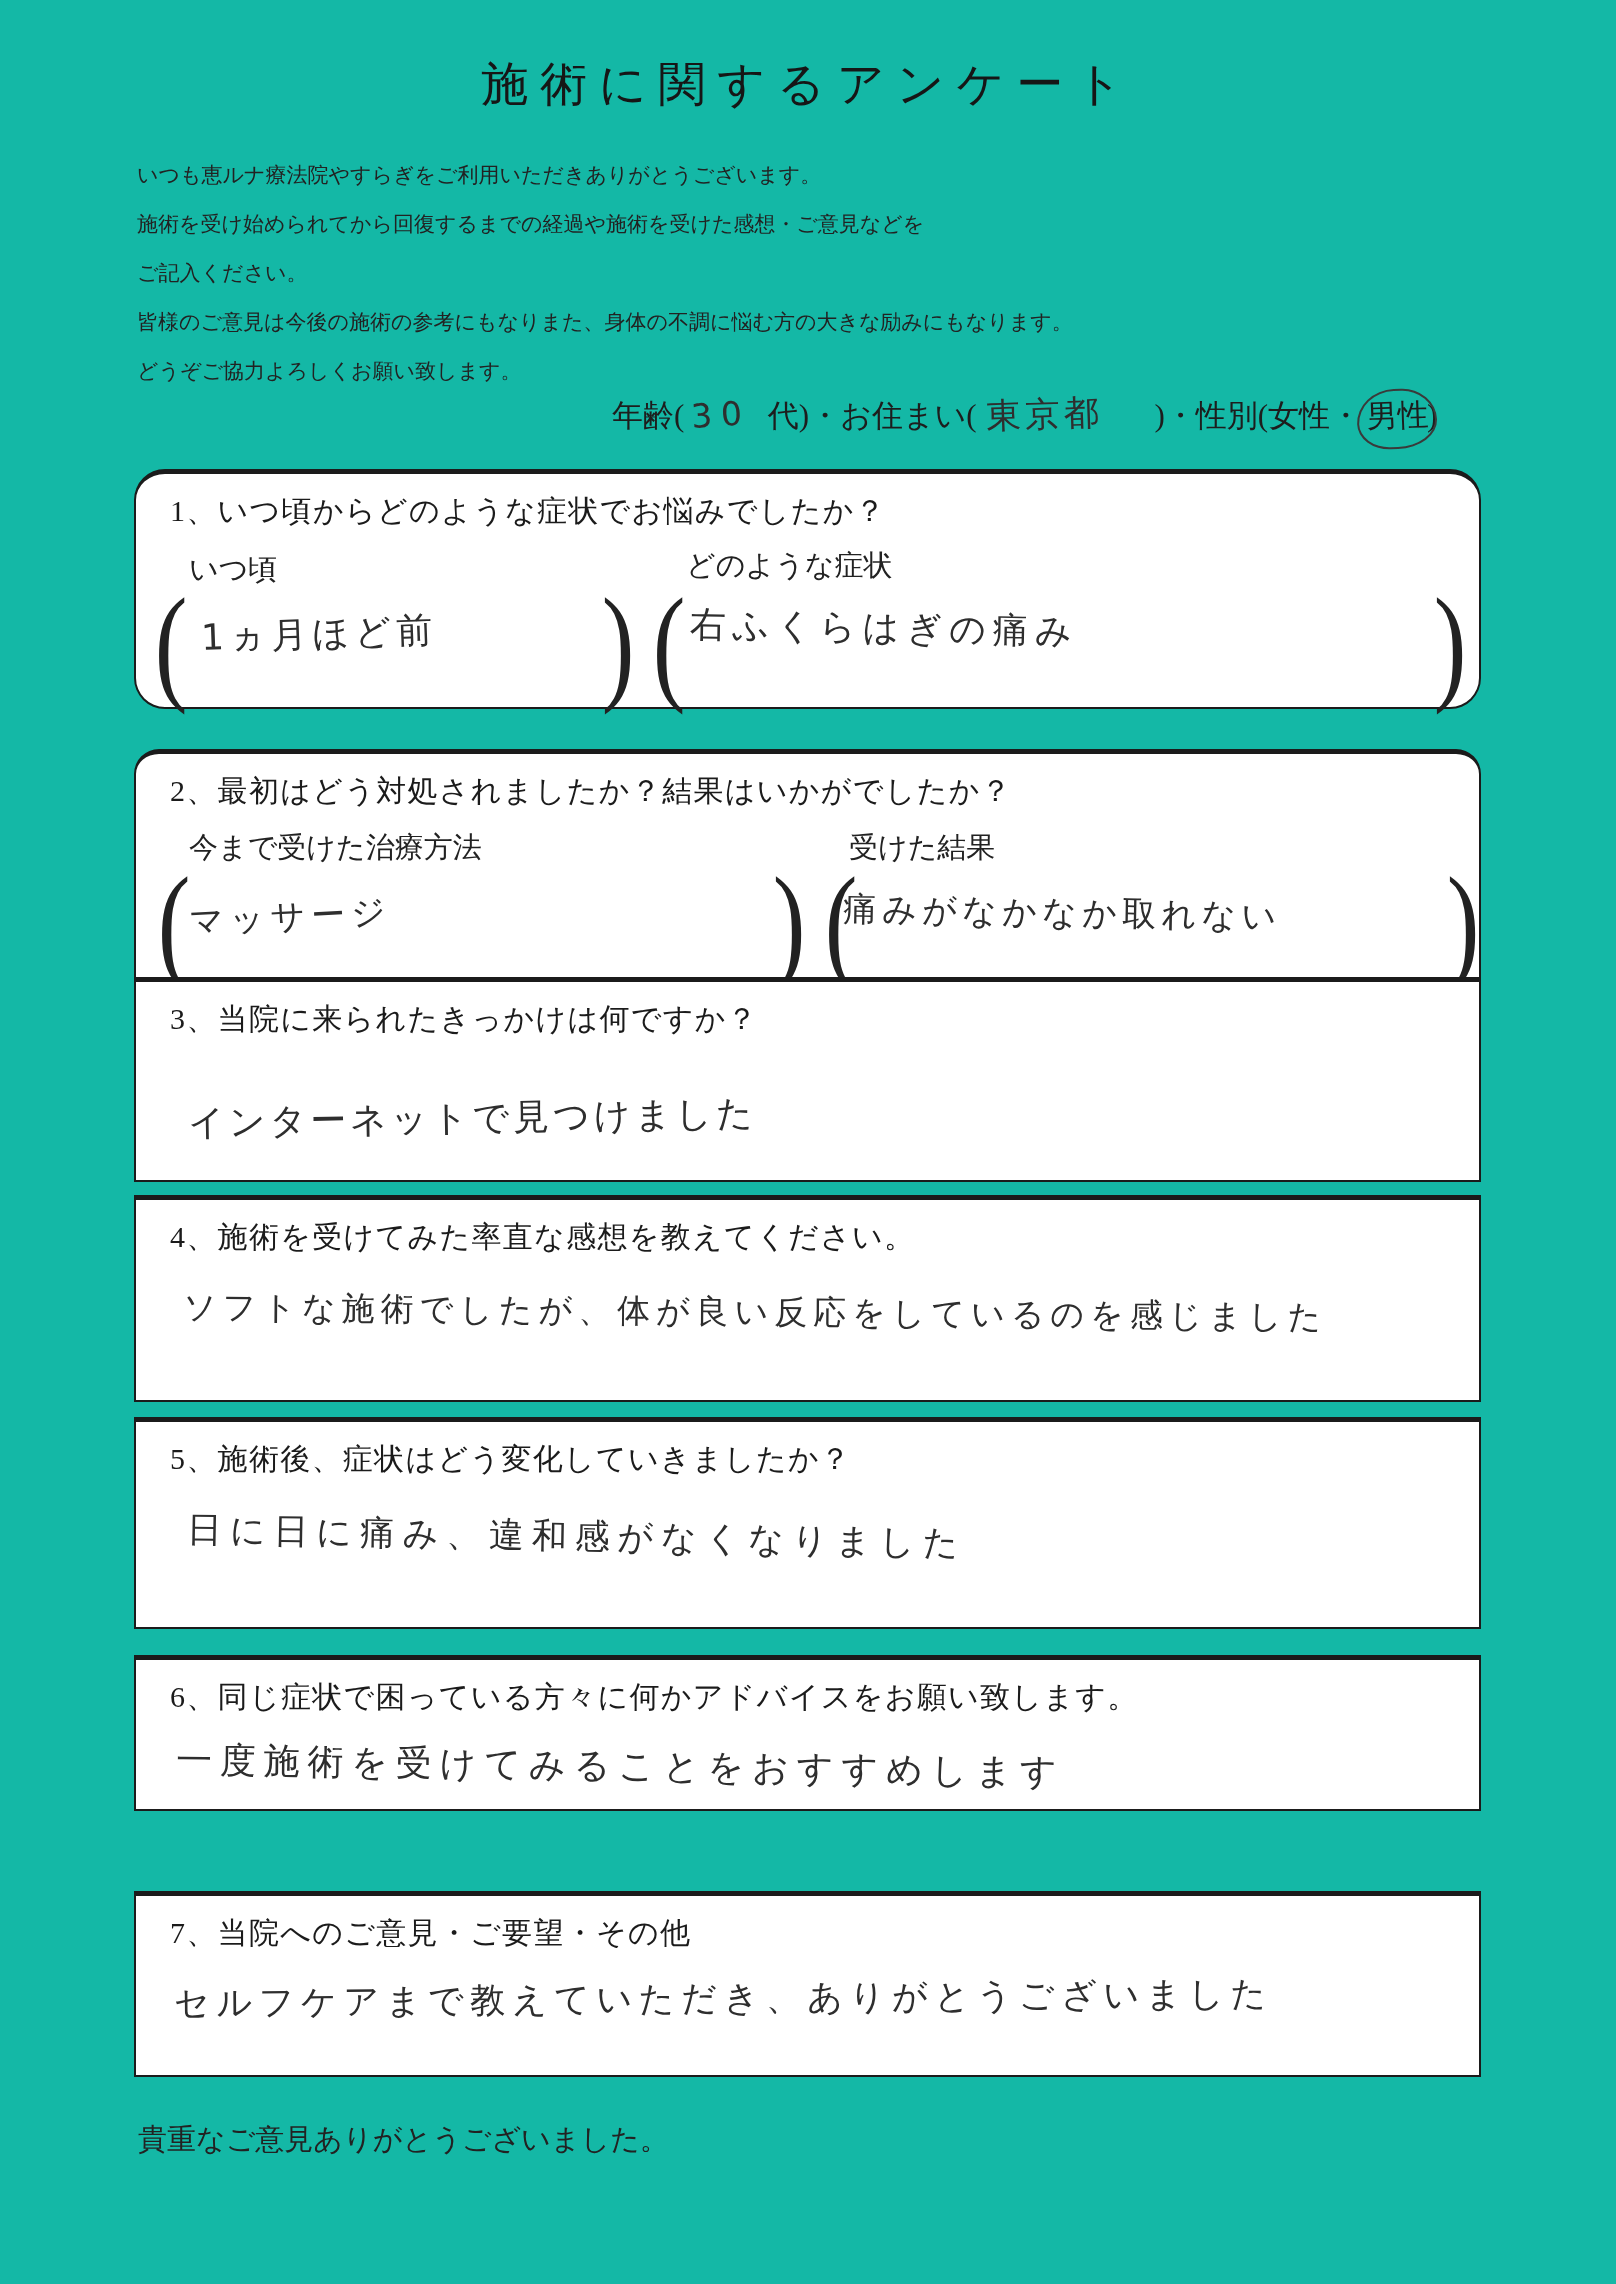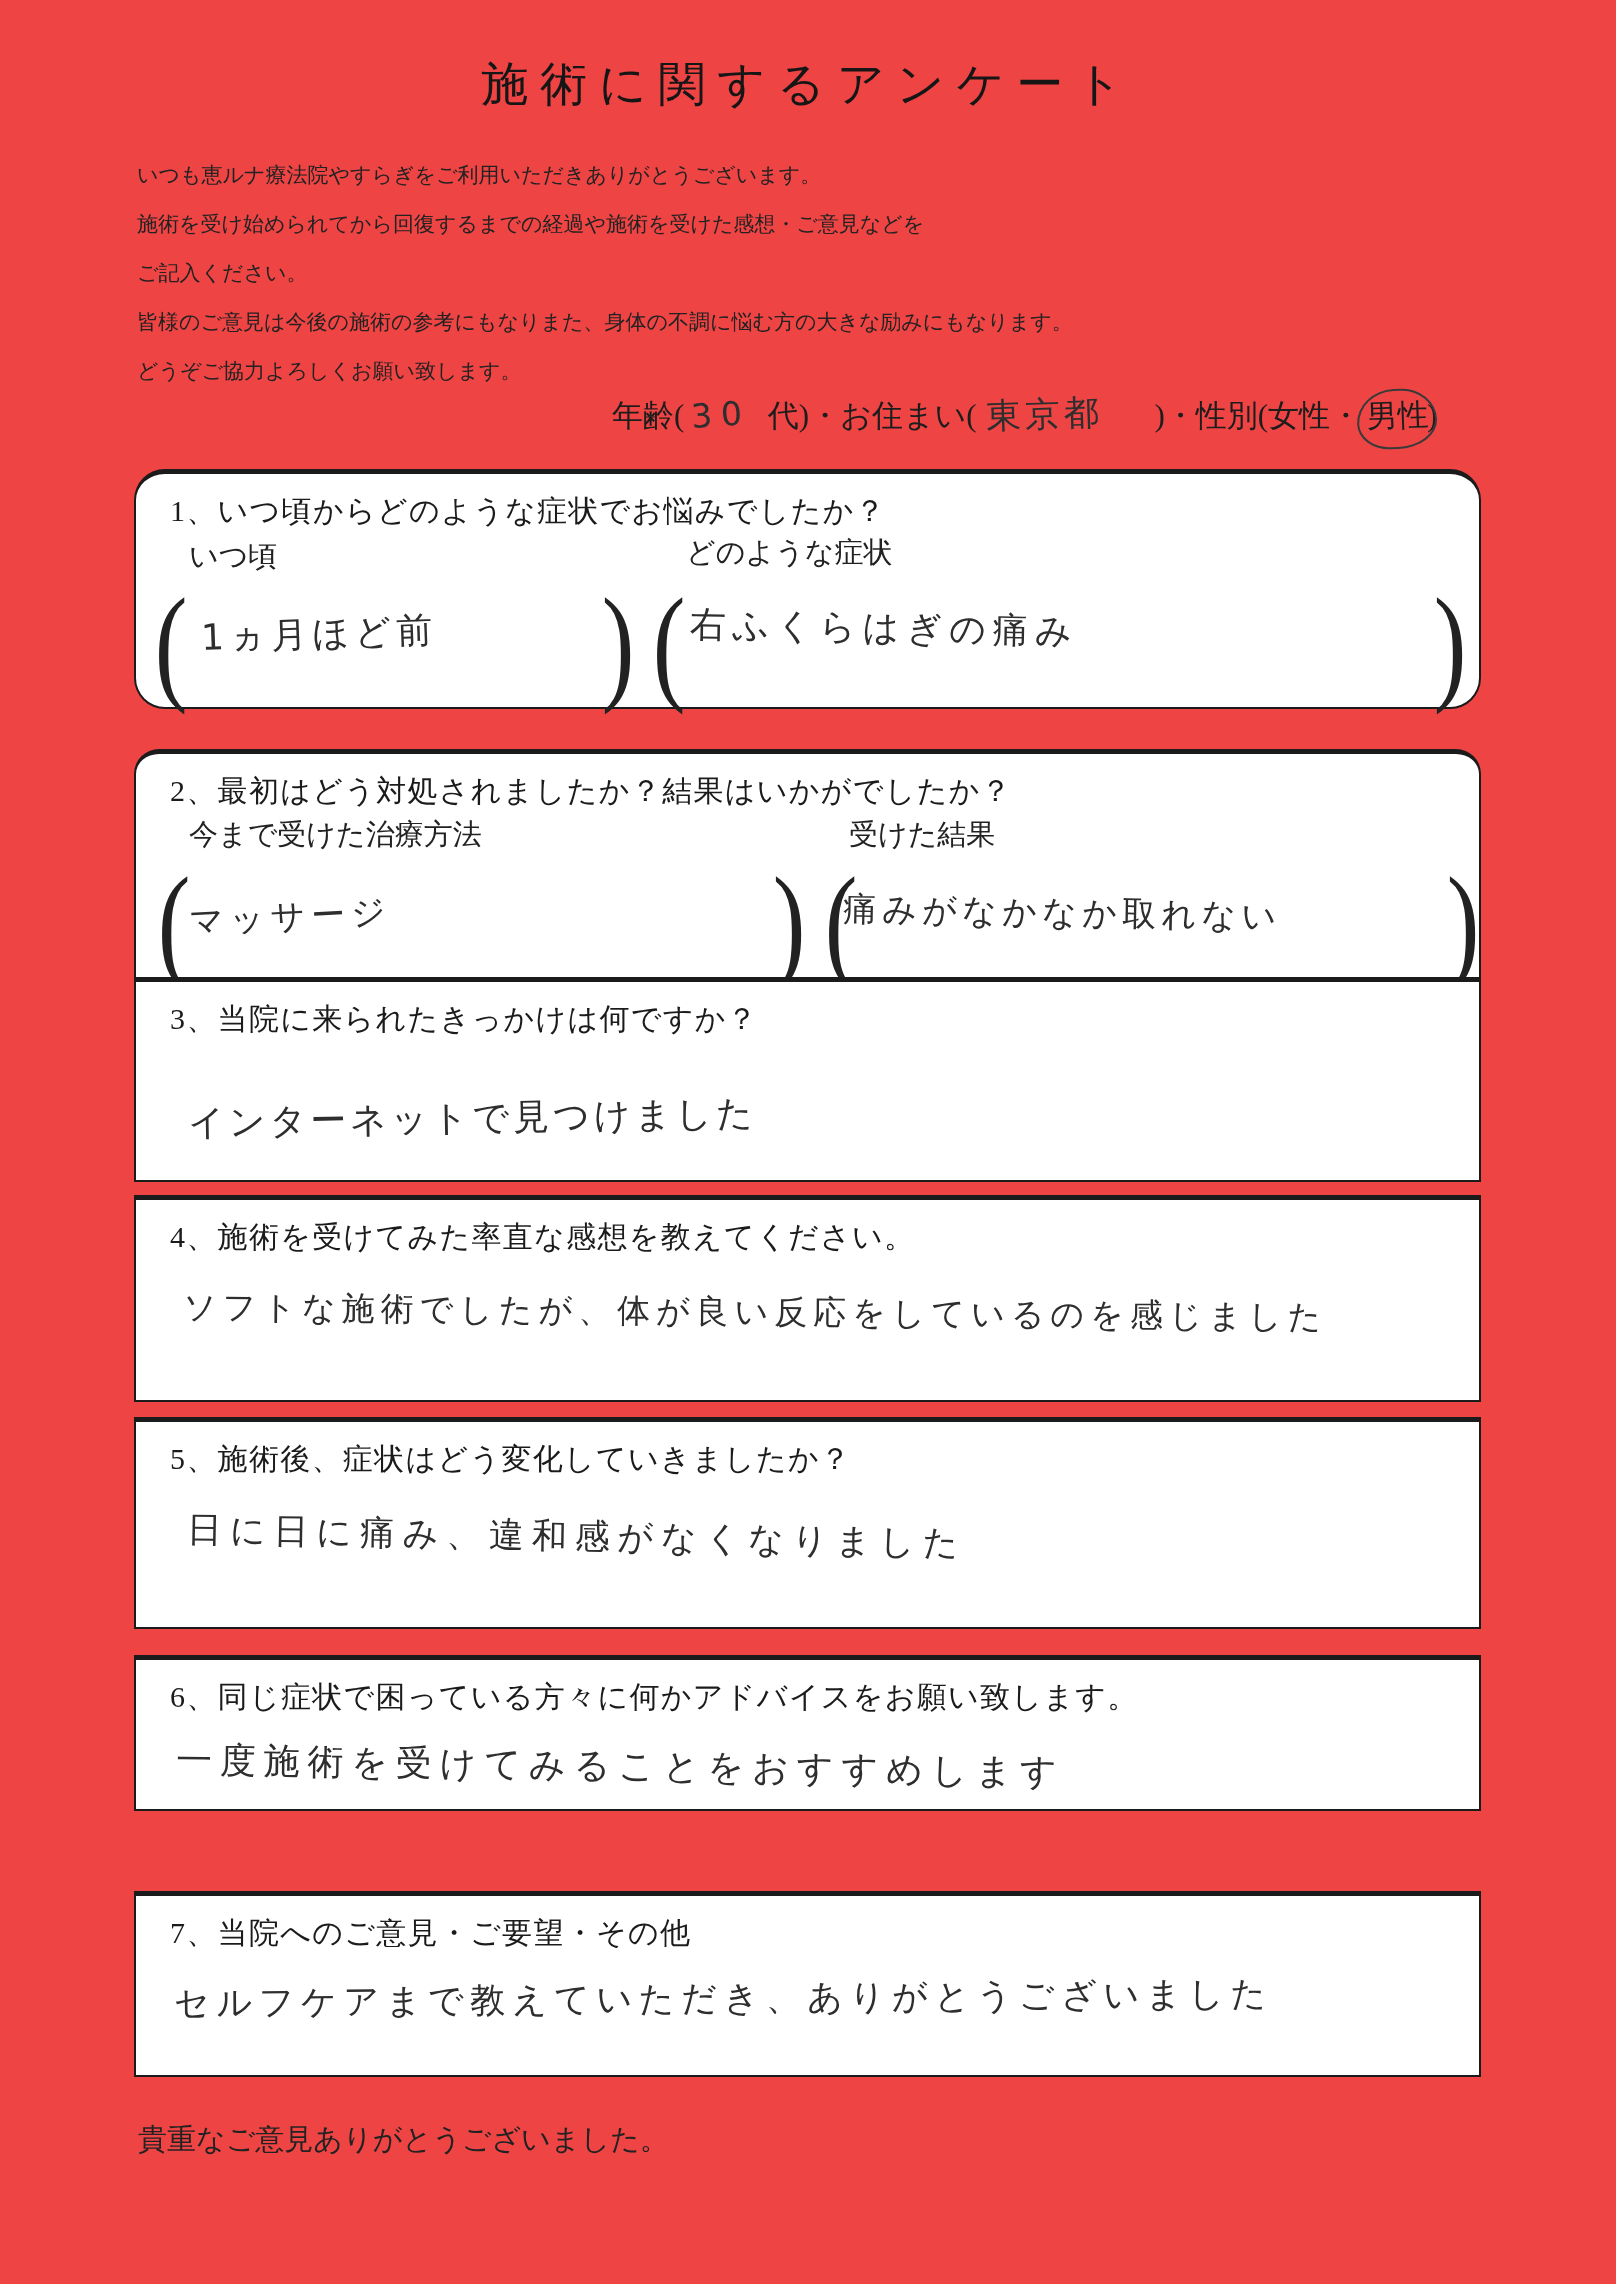--- a/index.html
+++ b/index.html
@@ -1,20 +1,20 @@
 <!DOCTYPE html>
 <html style="font-size:10.4px"><head>
 <meta charset="utf-8">
 <style>
   html,body{margin:0;padding:0;background:#e8e8e8;}
   .page{
     position:relative;
     width:1616px;height:2284px;
     margin:0 auto;
-    background:#ef4444;
+    background:#14b8a6;
     font-family:"Liberation Serif","DejaVu Serif",serif;
     color:#1a1a1a;
     overflow:hidden;
   }
   .title{
     position:absolute;top:53px;left:0;width:100%;
     text-align:center;
     font-size:47px;letter-spacing:11.7px;
     color:#161616;
   }
@@ -46,21 +46,21 @@
     position:absolute;left:134px;width:1347px;
     border:2.6px solid #1b1b1b;border-top-width:5.9px;
     box-sizing:border-box;background:#fff;
   }
   .q-title{
     position:absolute;top:17px;left:34px;
     font-size:30px;letter-spacing:1.3px;white-space:nowrap;color:#1b1b1b;
   }
   .f-label{
     position:absolute;
-    font-size:29px;white-space:nowrap;color:#222;
+    font-size:29px;white-space:nowrap;color:#222;margin-top:13px;
   }
   .bparen{
     position:absolute;
     font-family:"Liberation Serif",serif;
     font-size:109px;line-height:130px;
     transform:scaleY(1.18) scaleX(0.9);
     transform-origin:center top;
     color:#222;
   }
   .answer{

